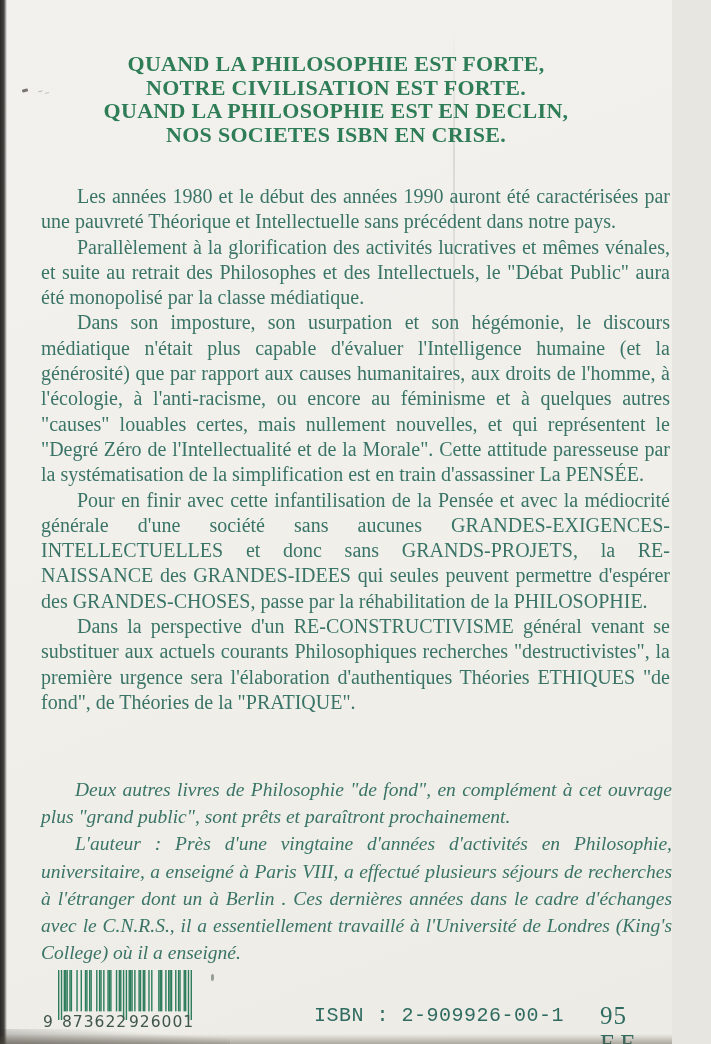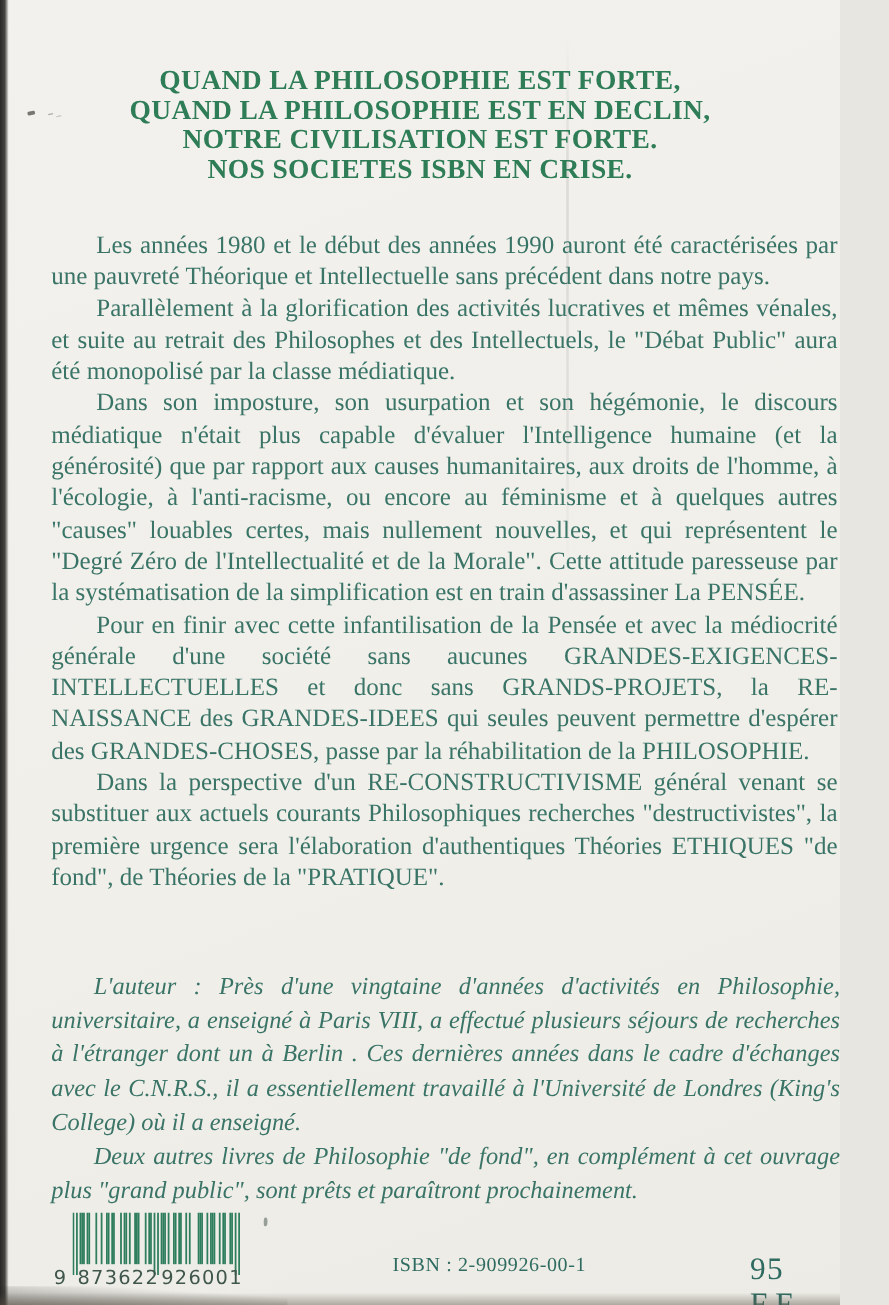--- a/index.html
+++ b/index.html
@@ -60,21 +60,21 @@
   .ean-barcode svg{display:block;width:134px;height:50px;}
   .barcode-digits{
     position:absolute;top:42px;left:0;right:0;height:20px;
     font-family:"DejaVu Sans", sans-serif;font-size:15.5px;color:var(--digits-color);
   }
   .digit-first{position:absolute;left:-15px;top:1px;}
   .digit-group-1{position:absolute;left:4px;width:59px;top:1px;text-align:center;letter-spacing:1px;}
   .digit-group-2{position:absolute;left:71px;width:59px;top:1px;text-align:right;letter-spacing:1px;}
   .isbn-text{
     position:absolute;left:314px;top:1004px;
-    font-size:16px;color:var(--isbn-green);letter-spacing:.5px;
+    font-size:20px;color:var(--isbn-green);letter-spacing:.5px;font-family:Liberation Mono, monospace;
   }
   .price-text{
     position:absolute;left:600px;top:1002px;
     font-size:25px;color:var(--isbn-green);letter-spacing:1px;
   }
   .bottom-edge-shadow{
     position:absolute;left:0;right:0;bottom:0;height:10px;
     background:linear-gradient(to bottom,rgba(0,0,0,0),rgba(95,88,75,.45));
   }
   .corner-shadow{
@@ -87,36 +87,36 @@
 
 <div class="cover">
 
   <div class="spine-edge"></div>
   <div class="paper-crease"></div>
   <div class="ink-smudge"></div>
   <div class="paper-speck"></div>
 
   <header class="title-block">
     <div>QUAND LA PHILOSOPHIE EST FORTE,</div>
+    <div>NOTRE CIVILISATION EST FORTE.</div>
     <div>QUAND LA PHILOSOPHIE EST EN DECLIN,</div>
-    <div>NOTRE CIVILISATION EST FORTE.</div>
     <div>NOS SOCIETES ISBN EN CRISE.</div>
   </header>
 
   <main class="synopsis">
     <p>Les années 1980 et le début des années 1990 auront été caractérisées par une pauvreté Théorique et Intellectuelle sans précédent dans notre pays.</p>
     <p>Parallèlement à la glorification des activités lucratives et mêmes vénales, et suite au retrait des Philosophes et des Intellectuels, le "Débat Public" aura été monopolisé par la classe médiatique.</p>
     <p>Dans son imposture, son usurpation et son hégémonie, le discours médiatique n'était plus capable d'évaluer l'Intelligence humaine (et la générosité) que par rapport aux causes humanitaires, aux droits de l'homme, à l'écologie, à l'anti-racisme, ou encore au féminisme et à quelques autres "causes" louables certes, mais nullement nouvelles, et qui représentent le "Degré Zéro de l'Intellectualité et de la Morale". Cette attitude paresseuse par la systématisation de la simplification est en train d'assassiner La PENSÉE.</p>
     <p>Pour en finir avec cette infantilisation de la Pensée et avec la médiocrité générale d'une société sans aucunes GRANDES-EXIGENCES-INTELLECTUELLES et donc sans GRANDS-PROJETS, la RE-NAISSANCE des GRANDES-IDEES qui seules peuvent permettre d'espérer des GRANDES-CHOSES, passe par la réhabilitation de la PHILOSOPHIE.</p>
     <p>Dans la perspective d'un RE-CONSTRUCTIVISME général venant se substituer aux actuels courants Philosophiques recherches "destructivistes", la première urgence sera l'élaboration d'authentiques Théories ETHIQUES "de fond", de Théories de la "PRATIQUE".</p>
   </main>
 
   <section class="author-note">
+    <p>Deux autres livres de Philosophie "de fond", en complément à cet ouvrage plus "grand public", sont prêts et  paraîtront  prochainement.</p>
     <p>L'auteur : Près d'une vingtaine d'années d'activités en Philosophie, universitaire, a enseigné à Paris VIII, a effectué plusieurs séjours de recherches à l'étranger dont un à Berlin . Ces dernières années dans le cadre d'échanges avec le C.N.R.S., il a essentiellement travaillé à l'Université de Londres (King's College) où il a enseigné.</p>
-    <p>Deux autres livres de Philosophie "de fond", en complément à cet ouvrage plus "grand public", sont prêts et  paraîtront  prochainement.</p>
   </section>
 
   <footer>
     <div class="ean-barcode">
       <div id="barcode-bars">
           <svg viewBox="0 0 95 52" preserveAspectRatio="none">
             <rect x="0" y="0" width="1" height="52" fill="var(--barcode-green)"></rect>
             <rect x="2" y="0" width="1" height="52" fill="var(--barcode-green)"></rect>
             <rect x="4" y="0" width="1" height="43" fill="var(--barcode-green)"></rect>
             <rect x="5" y="0" width="1" height="43" fill="var(--barcode-green)"></rect>

